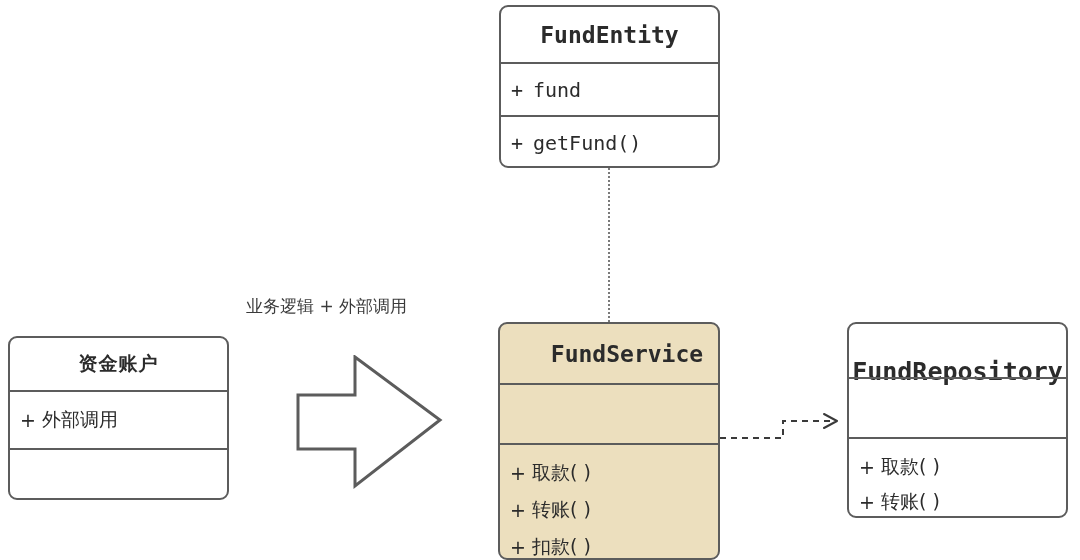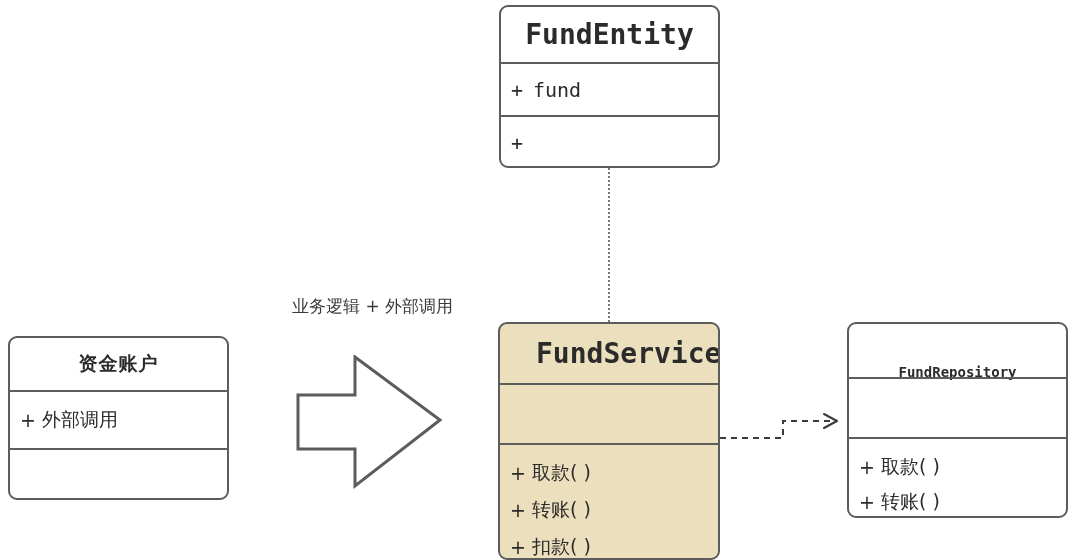--- a/index.html
+++ b/index.html
@@ -41,21 +41,21 @@
   }
 
   .uml-title {
     text-align: center;
     font-weight: bold;
     color: #2b2b2b;
     white-space: nowrap;
   }
   .uml-title.mono {
     font-family: "DejaVu Sans Mono", "Liberation Mono", monospace;
-    font-size: 28px;
+    font-size: 23px;
     letter-spacing: 0px;
   }
   .uml-title.cjk {
     font-family: "DejaVu Sans", sans-serif;
     font-size: 19px;
     letter-spacing: 1px;
   }
 
   .uml-row {
     display: flex;
@@ -94,41 +94,41 @@
     position: absolute;
   }
 
   
   .free-label {
     position: absolute;
     font-family: "DejaVu Sans", sans-serif;
     font-size: 17px;
     color: #3a3a3a;
     white-space: nowrap;
-    margin-left: 46px;
   }
 </style>
 </head>
 <body>
 
 <div id="canvas">
 
   <div class="uml-box" style="left:499px; top:5px; width:221px; height:163px;">
     <div class="uml-section" style="height:55px;">
       <div class="uml-title mono">FundEntity</div>
     </div>
     <div class="uml-section" style="height:53px;">
       <div class="uml-row mono">
         <span class="vis">+</span>
         <span class="member">fund</span>
       </div>
     </div>
     <div class="uml-section" style="height:53px;">
       <div class="uml-row mono">
         <span class="vis">+</span>
+        <span class="member">getFund()</span>
       </div>
     </div>
   </div>
 
   <div class="conn dotline-v" style="left:608px; top:168px; height:154px;"></div>
 
   <div class="uml-box accent" style="left:498px; top:322px; width:222px; height:238px;">
     <div class="uml-section" style="height:59px;padding-left:36px;">
       <div class="uml-title mono">FundService</div>
     </div>
@@ -151,21 +151,21 @@
 
   <div class="conn" style="left:718px; top:410px; width:132px; height:40px;">
     <svg width="132" height="40" viewBox="0 0 132 40">
       <path d="M2,28 L65,28 L65,11 L118,11" fill="none" stroke="#3a3a3a" stroke-width="2" stroke-dasharray="6,5"></path>
       <path d="M106,4 L119,11 L106,18" fill="none" stroke="#3a3a3a" stroke-width="2" stroke-linecap="round" stroke-linejoin="round"></path>
     </svg>
   </div>
 
   <div class="uml-box" style="left:847px; top:322px; width:221px; height:196px;">
     <div class="uml-section" style="height:53px;">
-      <div class="uml-title mono" style="font-size:14px;margin-top:42px;">FundRepository</div>
+      <div class="uml-title mono" style="font-size:25px;margin-top:42px;">FundRepository</div>
     </div>
     <div class="uml-section" style="height:60px;"></div>
     <div class="uml-section" style="height:83px; justify-content:flex-start; padding-top:10px;">
       <div class="uml-row cjk" style="height:37px;">
         <span class="vis">+</span>
         <span class="member">取款( )</span>
       </div>
       <div class="uml-row cjk" style="height:37px;">
         <span class="vis">+</span>
         <span class="member">转账( )</span>

